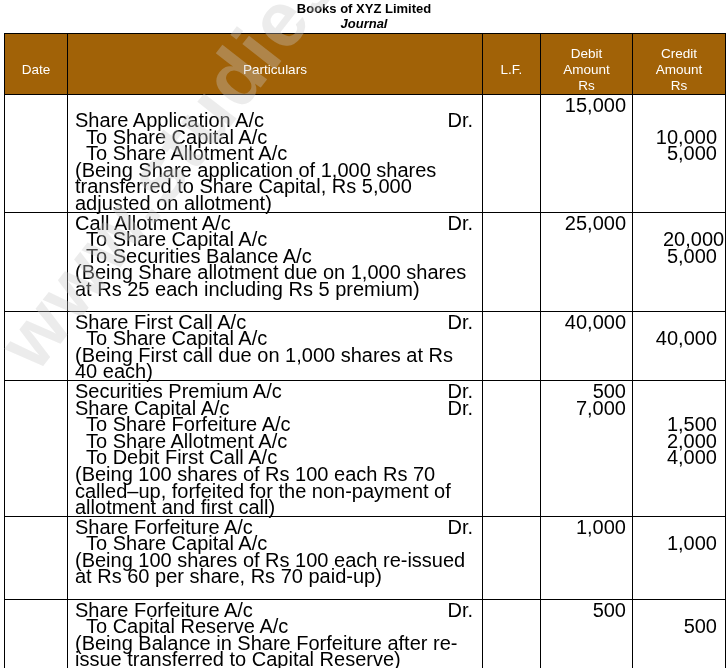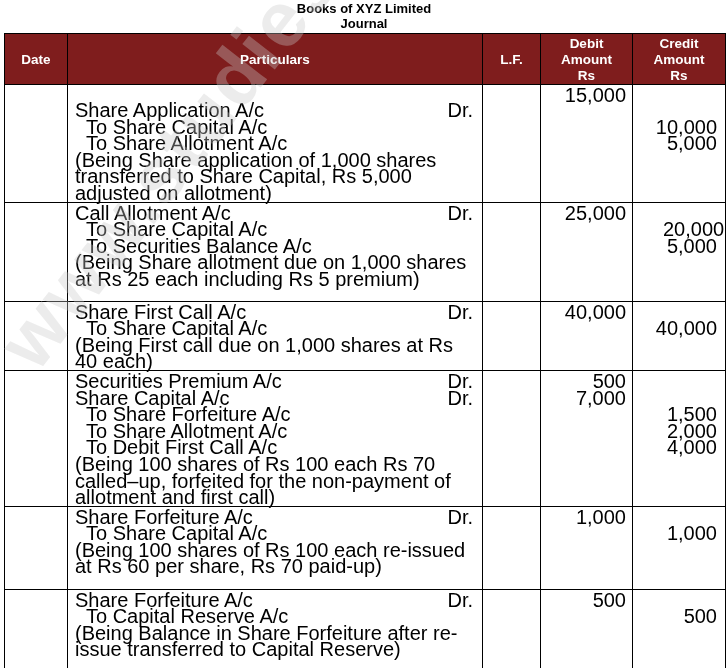--- a/index.html
+++ b/index.html
@@ -3,31 +3,31 @@
   <meta charset="utf-8">
   <style>
     * { box-sizing: border-box; margin: 0; padding: 0; }
     html, body { width: 728px; height: 668px; background: #ffffff; overflow: hidden; }
     body { position: relative; font-family: "Liberation Sans", sans-serif; color: #000; }
     .title {
       position: absolute; left: 0; width: 728px; text-align: center;
       font-weight: bold; font-size: 13px; line-height: 15px;
     }
     .t1 { top: 1px; }
-    .t2 { top: 16px; }
+    .t2 { top: 16px; font-style: italic; }
     table.journal {
       position: absolute; left: 4px; top: 33px;
       border-collapse: collapse; table-layout: fixed;
       width: 721px;
     }
     table.journal th, table.journal td { border: 1.5px solid #000; }
     table.journal th {
-      background: #7f1d1d; color: #ffffff; font-weight: bold;
+      background: #a16207; color: #ffffff; font-weight: normal;
       font-size: 13.5px; line-height: 16px; height: 51px;
-      text-align: center; vertical-align: middle; padding-top: 2px;
+      text-align: center; vertical-align: middle; padding-top: 12px;
     }
     table.journal td {
       font-size: 20px; line-height: 16.6px; vertical-align: top;
       padding: 2px 6px 0 7px;
     }
     col.c-date { width: 63px; }
     col.c-part { width: 415px; }
     col.c-lf { width: 58px; }
     col.c-dr { width: 92px; }
     col.c-cr { width: 93px; }

